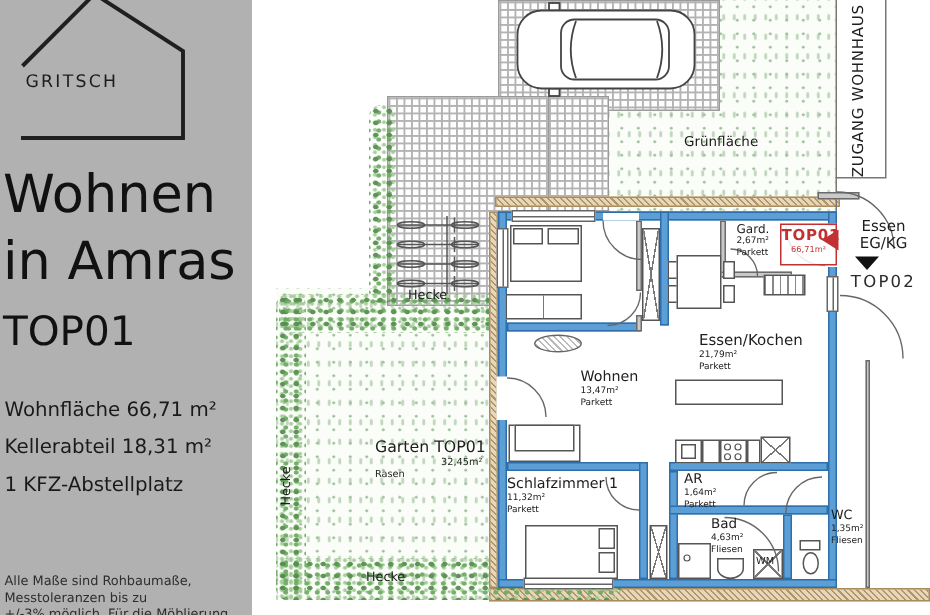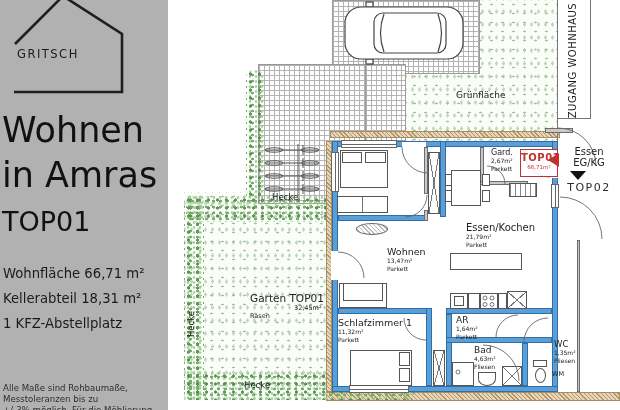--- a/index.html
+++ b/index.html
@@ -250,21 +250,21 @@
   <div class="lbl rl" style="left:474px;top:345px;">
     <span class="rn fs9">Bad</span>
     <span class="ra">4,63m²</span>
     <span class="rf">Fliesen</span>
   </div>
   <div class="lbl rl" style="left:530px;top:339px;margin-left:24px;">
     <span class="rn fs85">WC</span>
     <span class="ra">1,35m²</span>
     <span class="rf">Fliesen</span>
   </div>
-  <div class="lbl" style="left:504px;top:370px;font-size:6.5px;margin-left:48px;">WM</div>
+  <div class="lbl" style="left:504px;top:370px;font-size:6.5px;">WM</div>
 
   <div class="tag">
     <span class="tl">TOP01</span>
     <span class="ta">66,71m²</span>
   </div>
 
   <div class="lbl rl" style="left:250px;top:292px;">
     <span class="rn" style="font-size:10.5px;">Garten TOP01</span>
     <span class="ra" style="font-size:6.5px;padding-left:44px;">32,45m²</span>
     <span class="rf" style="font-size:6.5px;">Rasen</span>

